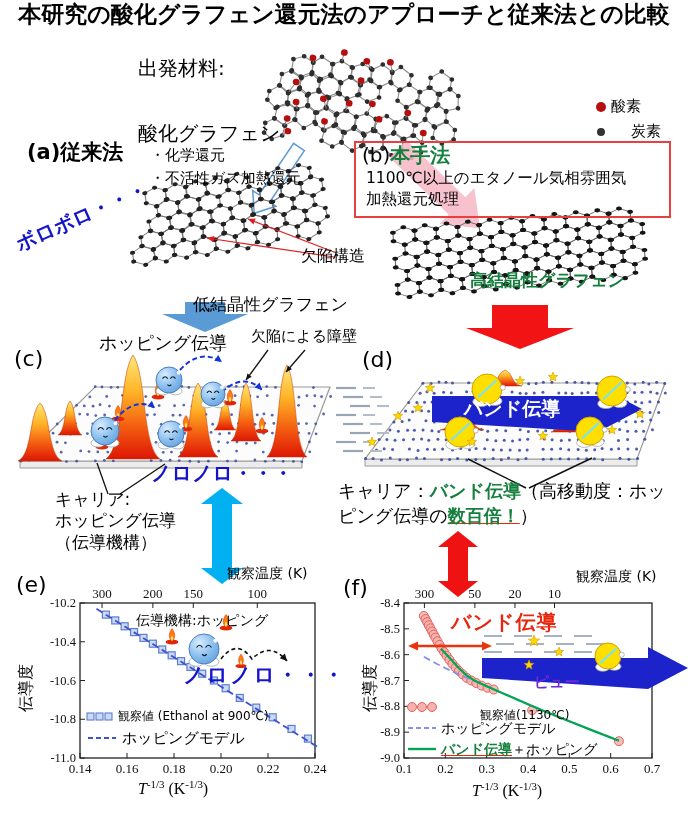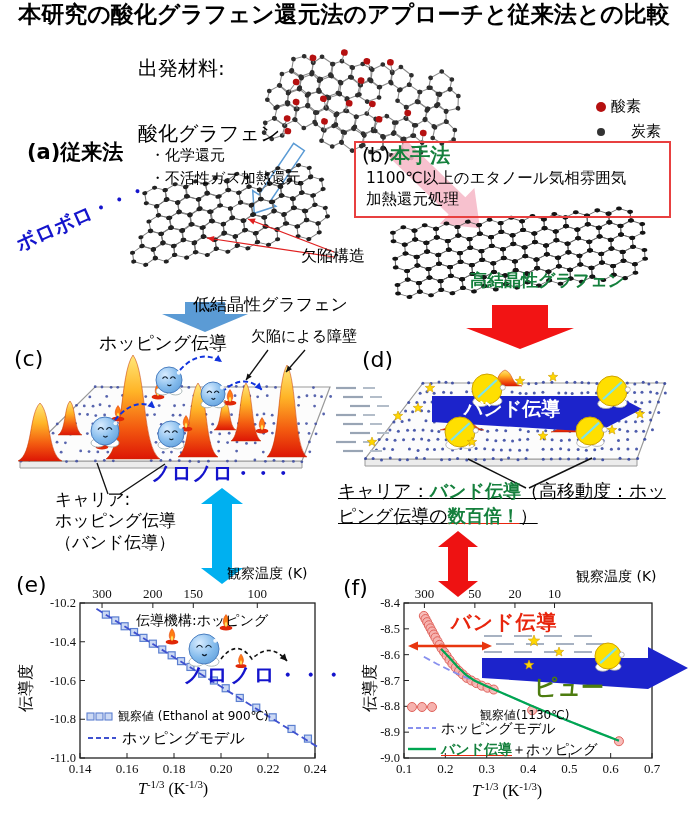--- a/index.html
+++ b/index.html
@@ -1775,26 +1775,26 @@
   <div class="t" style="left:366px;top:190px;font-size:15.5px;">加熱還元処理</div>
   <div class="t red" style="left:470px;top:270px;font-size:17px;font-weight:600;">高結晶性グラフェン</div>
 
   <div class="t" style="left:14px;top:345px;font-size:22px;">(c)</div>
   <div class="t" style="left:99px;top:332px;font-size:18px;">ホッピング伝導</div>
   <div class="t" style="left:251px;top:327px;font-size:15px;">欠陥による障壁</div>
   <div class="t blue" style="left:151px;top:461px;font-size:20px;">ノロノロ・・・</div>
   <div class="t" style="left:55px;top:489px;font-size:17px;">
     <div>キャリア:</div>
     <div>ホッピング伝導</div>
-    <div>（バンド伝導）</div>
+    <div>（伝導機構）</div>
   </div>
 
   <div class="t" style="left:362px;top:346px;font-size:22px;">(d)</div>
   <div class="t b" style="left:442px;top:397px;width:140px;text-align:center;font-size:19px;color:#fff;">バンド伝導</div>
-  <div class="t" style="left:338px;top:478px;font-size:18px;line-height:25px;white-space:normal;width:350px;text-decoration:underline;">
+  <div class="t" style="left:338px;top:478px;font-size:18px;line-height:25px;white-space:normal;width:350px;">
     <div><span>キャリア：</span><span class="red b">バンド伝導</span><span>（高移動度：ホッ</span></div>
     <div><span>ピング伝導の</span><span class="red b u-red">数百倍！</span><span>）</span></div>
   </div>
 
   <div class="t" style="left:16px;top:571px;font-size:22px;">(e)</div>
   <div class="t" style="left:343px;top:574px;font-size:22px;">(f)</div>
   <div class="t" style="left:227px;top:565px;font-size:14px;">観察温度 (K)</div>
   <div class="t" style="left:576px;top:568px;font-size:14px;">観察温度 (K)</div>
   <div class="t" style="left:16px;top:712px;font-size:16px;transform:rotate(-90deg);transform-origin:0 0;">伝導度</div>
   <div class="t" style="left:360px;top:712px;font-size:16px;transform:rotate(-90deg);transform-origin:0 0;">伝導度</div>
@@ -1806,14 +1806,14 @@
 
   <div class="t" style="left:118px;top:709px;font-size:12px;">観察値 (Ethanol at 900℃)</div>
   <div class="t" style="left:122px;top:729px;font-size:15px;">ホッピングモデル</div>
   <div class="t" style="left:443px;top:708px;font-size:12px;margin-left:37px;">観察値(1130℃)</div>
   <div class="t" style="left:441px;top:720px;font-size:14px;">ホッピングモデル</div>
   <div class="t" style="left:441px;top:741px;font-size:14px;"><span class="red b u-red">バンド伝導</span><span>＋ホッピング</span></div>
 
   <div class="t" style="left:136px;top:612px;font-size:14px;">伝導機構:ホッピング</div>
   <div class="t blue" style="left:183px;top:662px;font-size:21px;letter-spacing:2px;">ノロノロ・・・</div>
   <div class="t b" style="left:451px;top:610px;font-size:20px;color:#e8250d;letter-spacing:1px;">バンド伝導</div>
-  <div class="t b" style="left:534px;top:673px;font-size:23px;color:#4d7c0f;text-align:center;">ピュー</div>
+  <div class="t b" style="left:534px;top:673px;font-size:15px;color:#6d28d9;text-align:center;">ピュー</div>
 </div>
 
 </body></html>

